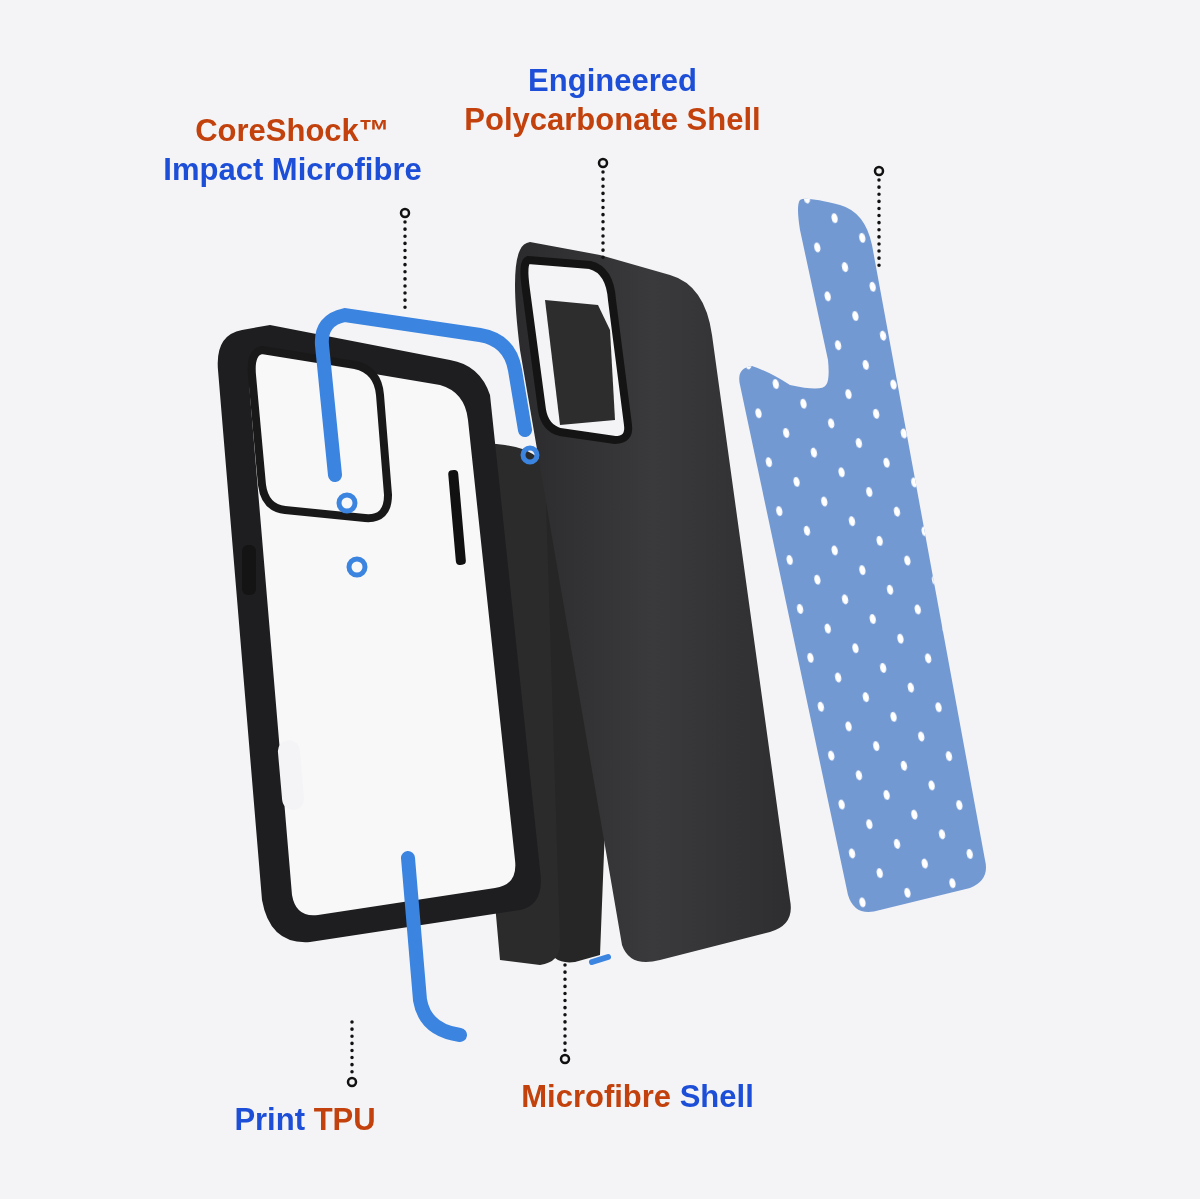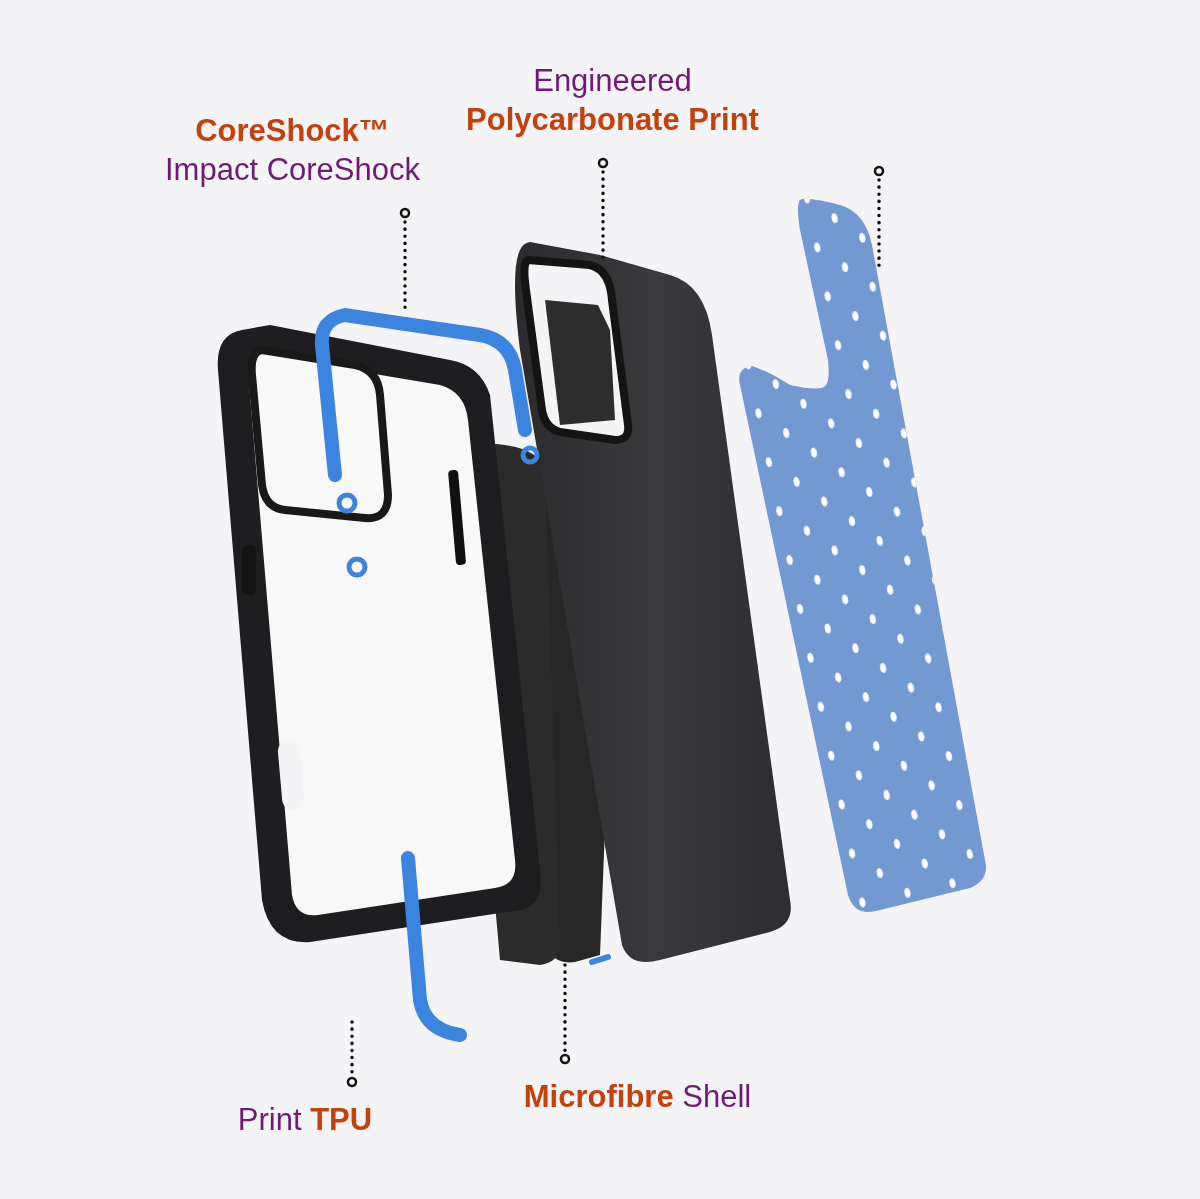--- a/index.html
+++ b/index.html
@@ -3,21 +3,21 @@
 <meta charset="utf-8">
 <style>
   html, body { margin:0; padding:0; }
   body {
     width:1200px; height:1199px; position:relative; overflow:hidden;
     background:#f4f4f6;
     font-family:"Liberation Sans", "DejaVu Sans", sans-serif;
     color:#111;
   }
   .label { position:absolute; text-align:center; line-height:1.25; }
-  .label .light { font-weight:400; color:#701a75; }
+  .label .light { font-weight:700; color:#1d4ed8; }
   .label .bold { font-weight:700; color:#c2410c; }
   .lbl-coreshock { left:140px; top:112px; width:305px; font-size:31px; }
   .lbl-shell { left:440px; top:62px; width:345px; font-size:31px; }
   .lbl-print { left:855px; top:78px; width:262px; font-size:31px; }
   .lbl-tpu { left:225px; top:1101px; width:160px; font-size:31px; }
   .lbl-lining { left:495px; top:1078px; width:285px; font-size:31px; }
   svg.art { position:absolute; left:0; top:0; }
 </style>
 </head>
 <body>
@@ -78,26 +78,26 @@
     <line x1="879" y1="180" x2="879" y2="268" stroke-width="3.5" stroke-dasharray="0.1 7" stroke-linecap="round"></line>
     <circle cx="352" cy="1082" r="4" stroke-width="2.5"></circle>
     <line x1="352" y1="1022" x2="352" y2="1074" stroke-width="3.5" stroke-dasharray="0.1 7" stroke-linecap="round"></line>
     <circle cx="565" cy="1059" r="4" stroke-width="2.5"></circle>
     <line x1="565" y1="965" x2="565" y2="1051" stroke-width="3.5" stroke-dasharray="0.1 7" stroke-linecap="round"></line>
   </g>
 </svg>
 
 <div class="label lbl-coreshock">
   <div class="bold">CoreShock™</div>
-  <div class="light">Impact CoreShock</div>
+  <div class="light">Impact Microfibre</div>
 </div>
 
 <div class="label lbl-shell">
   <div class="light">Engineered</div>
-  <div class="bold">Polycarbonate Print</div>
+  <div class="bold">Polycarbonate Shell</div>
 </div>
 
 <div class="label lbl-print">
 </div>
 
 <div class="label lbl-tpu">
   <span class="light">Print</span>
   <span class="bold">TPU</span>
 </div>
 

